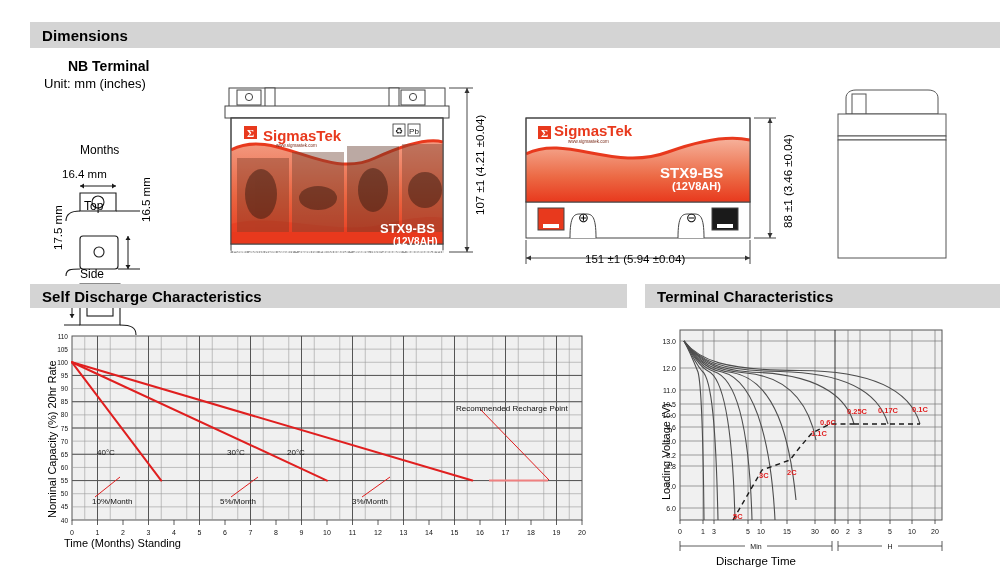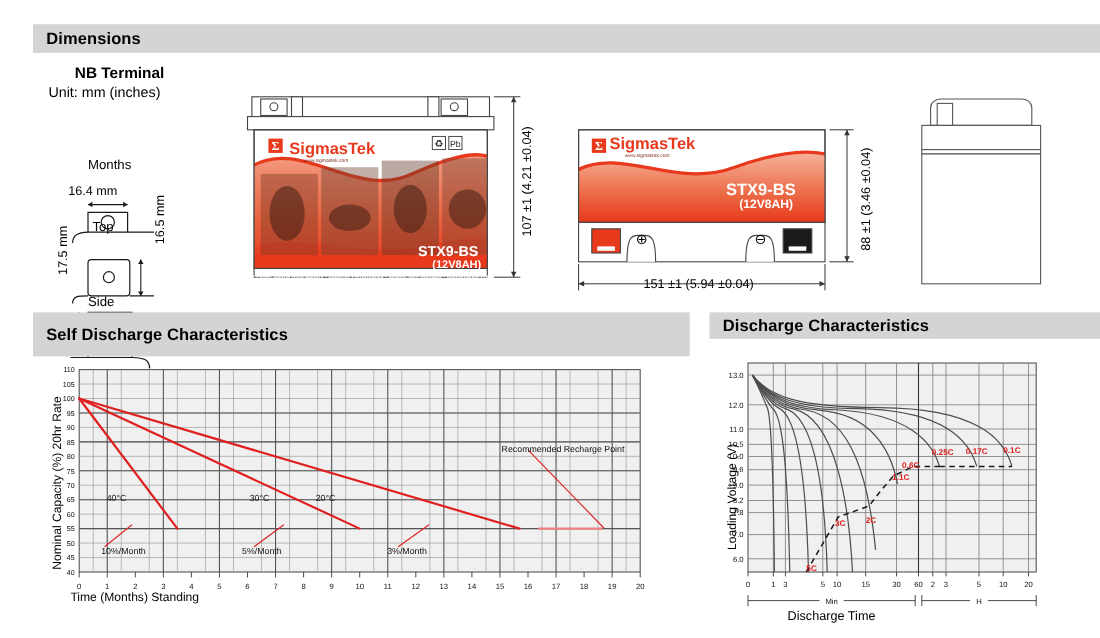--- a/index.html
+++ b/index.html
@@ -184,21 +184,21 @@
 <svg style="position:absolute;left:828px;top:88px;" width="140" height="178">
   <g fill="#fff" stroke="#555" stroke-width="1">
     <path d="M18,10 C18,5 22,2 28,2 L100,2 C106,2 110,5 110,10 L110,26 L18,26 Z"></path>
     <rect x="24" y="6" width="14" height="20"></rect>
     <rect x="10" y="26" width="108" height="22"></rect>
     <rect x="10" y="48" width="108" height="4"></rect>
     <rect x="10" y="52" width="108" height="118"></rect>
   </g>
 </svg>
 
-<div class="sec-header" style="left:30px;top:284px;width:585px;height:40px;">
+<div class="sec-header" style="left:30px;top:284px;width:585px;height:24px;">
   <span>Self Discharge Characteristics</span>
 </div>
 
 <svg style="position:absolute;left:0px;top:0px;" width="1000" height="580">
 
   <rect x="72" y="336" width="510" height="184" fill="#f0f0f0" stroke="#555" stroke-width="1"></rect>
   <g stroke="#9a9a9a" stroke-width=".6">
 
     <line x1="72" y1="349.14" x2="582" y2="349.14"></line>
       <line x1="72" y1="362.28" x2="582" y2="362.28"></line>
@@ -340,21 +340,21 @@
     <text x="92" y="504">10%/Month</text>
     <text x="220" y="504">5%/Month</text>
     <text x="352" y="504">3%/Month</text>
     <text x="456" y="411">Recommended Recharge Point</text>
   </g>
 </svg>
 <div class="lbl vert" style="left:46px;top:518px;font-size:11px;">Nominal Capacity (%) 20hr Rate</div>
 <div class="lbl" style="left:64px;top:537px;font-size:11px;">Time (Months) Standing</div>
 
 <div class="sec-header" style="left:645px;top:284px;width:345px;height:24px;">
-  <span>Discharge Characteristics</span>
+  <span>Terminal Characteristics</span>
 </div>
 
 <svg style="position:absolute;left:0;top:0;" width="1000" height="580">
   <rect x="680" y="330" width="262" height="190" fill="#f0f0f0" stroke="#555" stroke-width="1"></rect>
 
   <g stroke="#777" stroke-width=".7">
     <line x1="680" y1="341" x2="942" y2="341"></line>
       <line x1="680" y1="368" x2="942" y2="368"></line>
     <line x1="680" y1="390" x2="942" y2="390"></line>
       <line x1="680" y1="404" x2="942" y2="404"></line>

